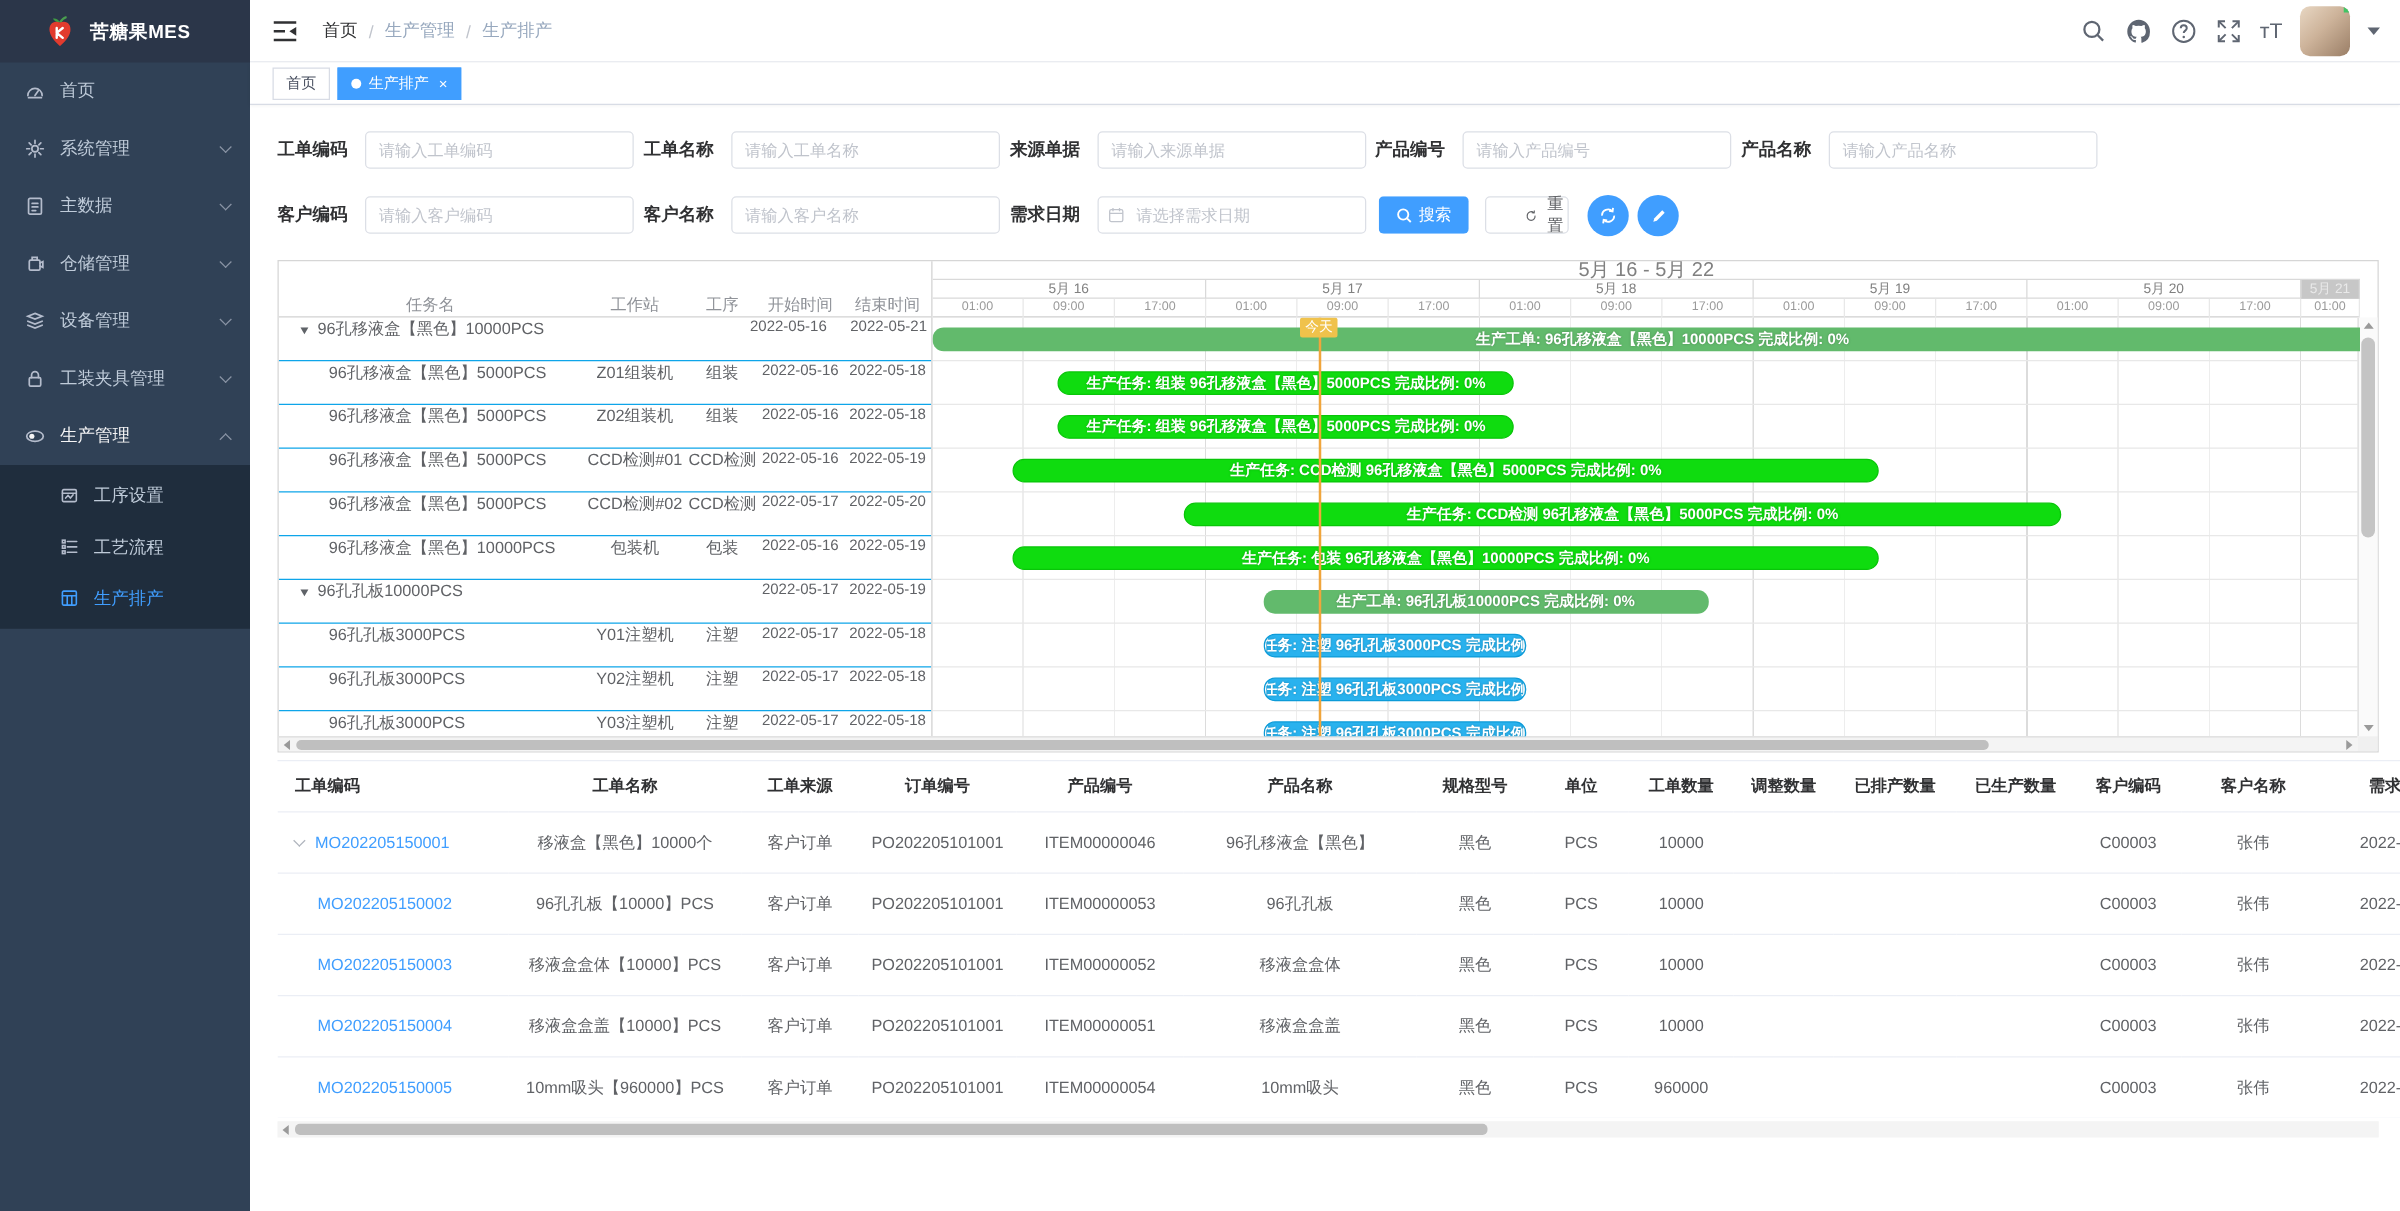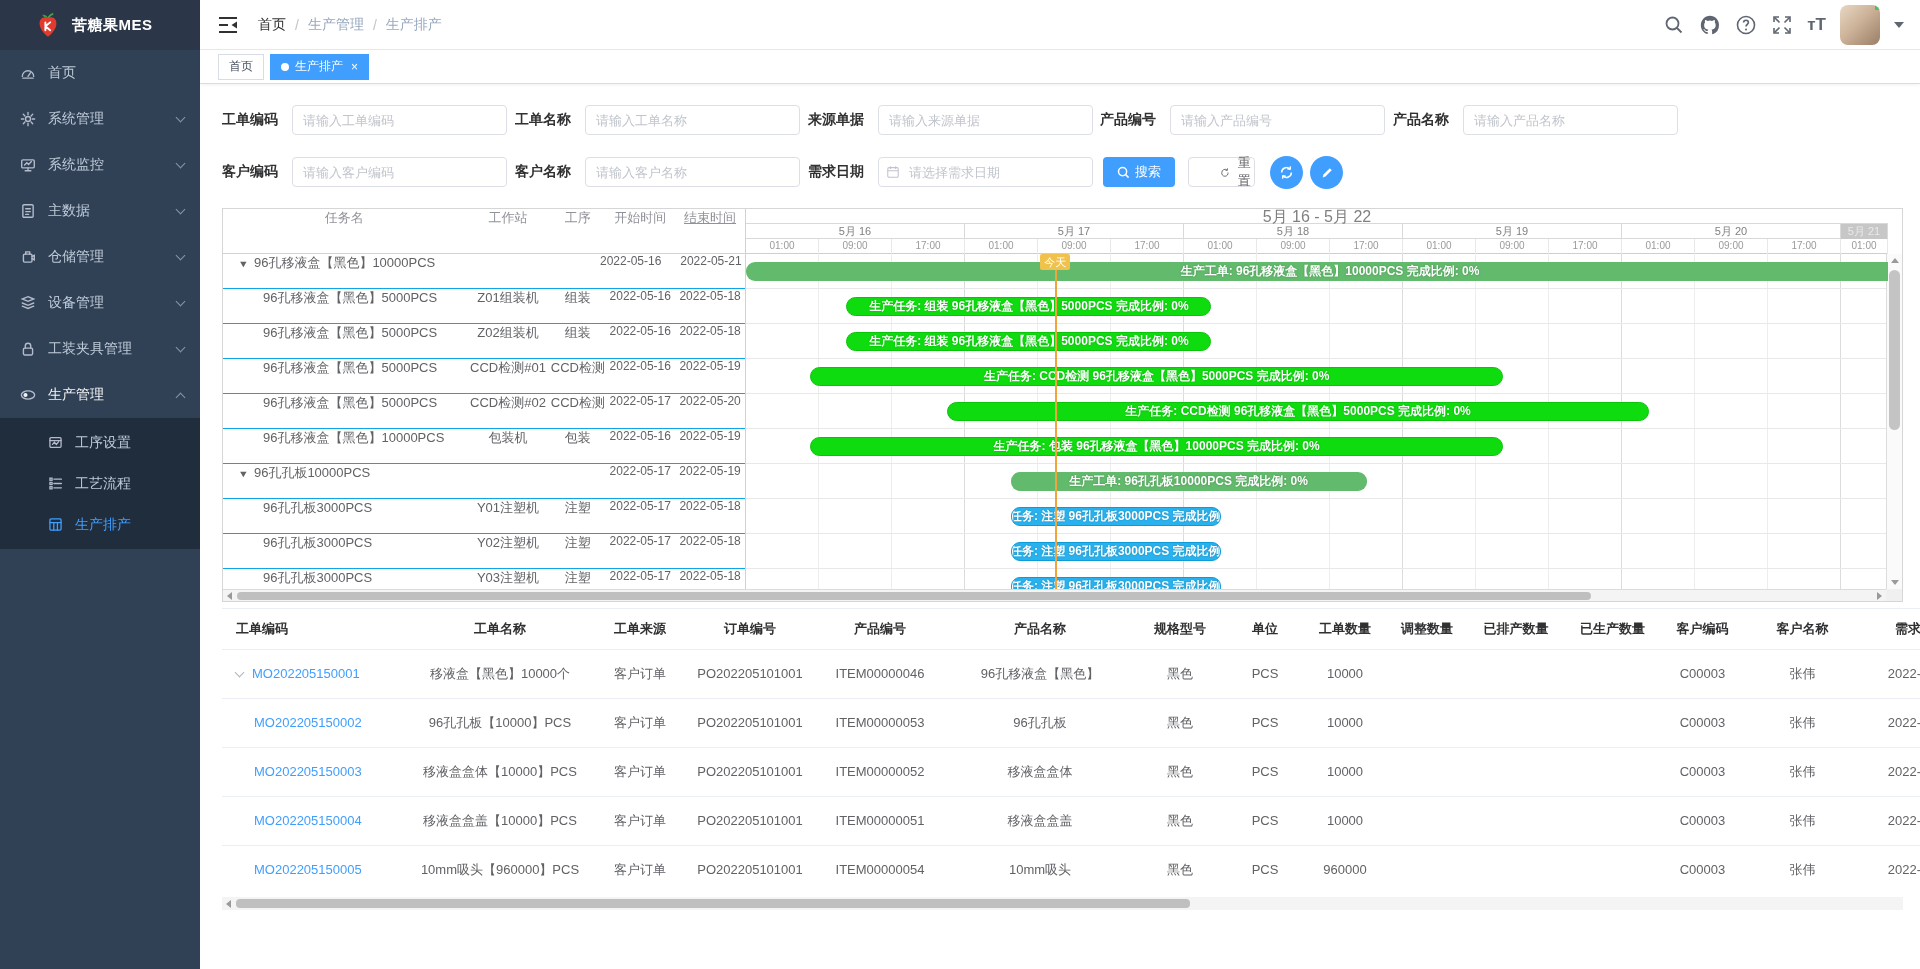--- a/index.html
+++ b/index.html
@@ -26,21 +26,21 @@
   
   .main { position:absolute; left:200px; top:0; width:1720px; height:969px; background:#fff; }
   .topbar { position:absolute; left:0; top:0; right:0; height:50px; background:#fff; border-bottom:1px solid #e6e9f0; }
   .hamburger { position:absolute; left:16px; top:13px; width:24px; height:24px; cursor:pointer; }
   .breadcrumb { position:absolute; left:58px; top:0; height:50px; display:flex; align-items:center; font-size:14px; }
   .crumb { color:#97a8be; }
   .crumb.first { color:#303133; cursor:pointer; }
   .crumb-sep { color:#c0c4cc; margin:0 9px; }
   .top-icons { position:absolute; right:16px; top:0; height:50px; display:flex; align-items:center; gap:14px; }
   .tico { width:22px; height:22px; display:inline-flex; cursor:pointer; }
-  .fontsize-ico { font-size:17px; font-weight:700; color:#5f6672; cursor:pointer; line-height:22px; }
+  .fontsize-ico { font-size:17px; font-weight:400; color:#5f6672; cursor:pointer; line-height:22px; }
   .avatar { width:40px; height:40px; border-radius:8px; cursor:pointer; position:relative;
     background:linear-gradient(135deg,#e8d7c3 0%,#cdb39a 45%,#9a7e66 100%); overflow:hidden; }
   .avatar:after { content:""; position:absolute; right:0; top:0; width:5px; height:5px; background:#41c464; }
   .caret-down { width:0; height:0; border-left:5px solid transparent; border-right:5px solid transparent; border-top:6px solid #5f6672; cursor:pointer; }
 
   .tabsbar { position:absolute; left:0; top:50px; right:0; height:34px; background:#fff; border-bottom:1px solid #d8dce5; box-shadow:0 1px 3px rgba(0,0,0,.06); display:flex; align-items:center; padding-left:18px; gap:6px; }
   .tab { height:26px; display:inline-flex; align-items:center; padding:0 10px; border:1px solid #d8dce5; background:#fff; color:#495060; font-size:12px; cursor:pointer; }
   .tab.active { background:var(--accent,#409eff); border-color:var(--accent,#409eff); color:#fff; }
   .tab-dot { width:8px; height:8px; border-radius:50%; background:#fff; margin-right:6px; }
   .tab-close { margin-left:8px; font-size:12px; line-height:1; cursor:pointer; }
@@ -54,21 +54,21 @@
   .field input.with-ico { padding-left:30px; }
   .cal-ico { position:absolute; left:8px; top:8px; width:14px; height:14px; }
   .btn { position:absolute; height:30px; border-radius:4px; font-size:13px; display:inline-flex; align-items:center; justify-content:center; gap:5px; cursor:pointer; border:1px solid transparent; }
   .btn-search { background:var(--accent,#409eff); color:#fff; width:72px; }
   .btn-reset { background:#fff; color:#606266; border-color:#dcdfe6; width:67px;padding-left:31px; }
   .btn-circle { position:absolute; width:33px; height:33px; border-radius:50%; background:var(--accent,#409eff); display:inline-flex; align-items:center; justify-content:center; cursor:pointer; }
 
   
   .gantt { position:absolute; left:22px; top:208px; width:1681px; height:394px; border:1px solid #d6d6d6; background:#fff; }
   .g-left { position:absolute; left:0; top:0; width:523px; height:380px; border-right:1px solid #d2d2d2; overflow:hidden; }
-  .g-left-head { height:45px; display:flex; align-items:flex-start; border-bottom:1px solid #d2d2d2; color:#909399; font-size:13px; }
+  .g-left-head { height:45px; display:flex; align-items:flex-end; border-bottom:1px solid #d2d2d2; color:#909399; font-size:13px; }
   .g-left-head div { text-align:center; }
   .g-lrow { height:35px; display:flex; align-items:flex-start; border-bottom:1px solid #0ea5e9; font-size:13px; color:#606266; }
   .g-lrow .c-name { white-space:nowrap; overflow:hidden; }
   .g-lrow .cc { text-align:center; white-space:nowrap; overflow:hidden; }
   .g-caret { display:inline-block; font-size:9px; color:#5f6368; margin-right:6px; transform:scaleX(1.2); }
   .g-tl { position:absolute; left:523px; top:0; width:1142px; height:380px; overflow:hidden; }
   .g-group { height:15px; line-height:15px; text-align:center; font-size:16px; color:#808080; border-bottom:1px solid #d9d9d9; }
   .g-days { height:15px; display:flex; border-bottom:1px solid #d9d9d9; }
   .g-day { height:15px; line-height:14px; text-align:center; font-size:11px; color:#808080; border-right:1px solid #d9d9d9; white-space:nowrap; overflow:hidden; }
   .g-day.wk { background:#c7c7c7; color:#e9e9e9; }
@@ -140,30 +140,20 @@
               <circle cx="7" cy="7" r="2.2" stroke="#b4bccc" stroke-width="1.2" fill="none" stroke-linecap="round"></circle>
               <path d="M7 1.2v2M7 10.8v2M1.2 7h2M10.8 7h2M2.9 2.9l1.4 1.4M9.7 9.7l1.4 1.4M11.1 2.9L9.7 4.3M4.3 9.7l-1.4 1.4" stroke="#b4bccc" stroke-width="1.2" fill="none" stroke-linecap="round"></path>
             </svg>
           </span>
           <span class="mi-label">系统管理</span>
           <span class="chev"></span>
         </div>
         <div class="menu-item">
           <span class="mi-icon" style="color: rgb(180, 188, 204);">
             <svg width="16" height="16" viewBox="0 0 14 14">
-              <rect x="1.5" y="2.5" width="11" height="7" rx="1" stroke="#b4bccc" stroke-width="1.2" fill="none" stroke-linecap="round"></rect>
-              <path d="M7 9.5V12M4.5 12h5M4 7l2-2 1.5 1.5L10 4" stroke="#b4bccc" stroke-width="1.2" fill="none" stroke-linecap="round"></path>
-            </svg>
-          </span>
-          <span class="mi-label">系统监控</span>
-          <span class="chev"></span>
-        </div>
-        <div class="menu-item">
-          <span class="mi-icon" style="color: rgb(180, 188, 204);">
-            <svg width="16" height="16" viewBox="0 0 14 14">
               <rect x="2.5" y="1.5" width="9" height="11" rx="1" stroke="#b4bccc" stroke-width="1.2" fill="none" stroke-linecap="round"></rect>
               <path d="M5 5h4M5 7.5h4M5 10h2.5" stroke="#b4bccc" stroke-width="1.2" fill="none" stroke-linecap="round"></path>
             </svg>
           </span>
           <span class="mi-label">主数据</span>
           <span class="chev"></span>
         </div>
         <div class="menu-item">
           <span class="mi-icon" style="color: rgb(180, 188, 204);">
             <svg width="16" height="16" viewBox="0 0 14 14">
@@ -360,21 +350,21 @@
         </svg>
     </span>
 
     <div class="gantt" id="gantt">
         <div class="g-left">
           <div class="g-left-head">
             <div style="width: 243px;">任务名</div>
             <div style="width: 85px;">工作站</div>
             <div style="width: 55px;">工序</div>
             <div style="width: 70px;">开始时间</div>
-            <div style="width: 70px; text-decoration: underline;">结束时间</div>
+            <div style="width: 70px;">结束时间</div>
           </div>
           <div class="g-lrow">
             <div class="c-name" style="width: 243px; padding-left: 16px;"><span class="g-caret">▼</span><span>96孔移液盒【黑色】10000PCS</span></div>
             <div class="cc" style="width: 85px;"></div>
             <div class="cc" style="width: 55px;"></div>
             <div class="cc" style="width: 70px; font-size: 12px;">2022-05-16</div>
             <div class="cc" style="width: 70px; font-size: 12px; margin-left: 12px;">2022-05-21</div>
           </div>
           <div class="g-lrow">
             <div class="c-name" style="width: 243px; padding-left: 40px;"><span>96孔移液盒【黑色】5000PCS</span></div>

